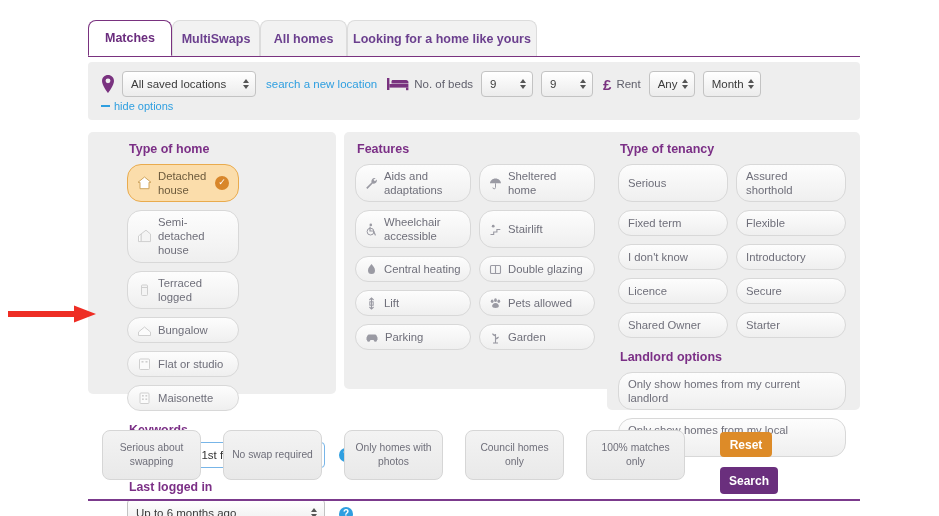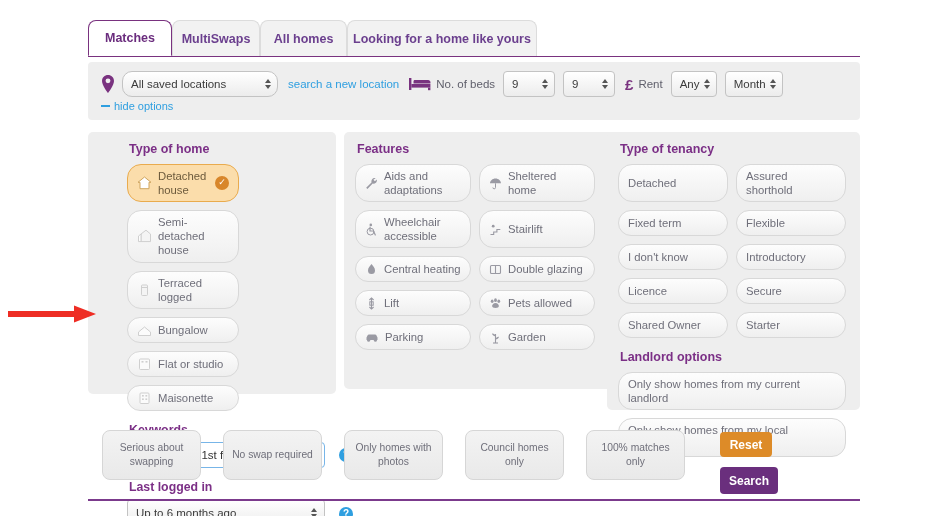--- a/index.html
+++ b/index.html
@@ -324,21 +324,21 @@
 
   <div class="searchbar">
     <div class="sb-row">
 
       <span class="ic-wrap">
         <svg class="pin-icon" viewBox="0 0 14 18">
           <path d="M7 0C3.7 0 1 2.6 1 5.9 1 10.3 7 18 7 18s6-7.7 6-12.1C13 2.6 10.3 0 7 0zm0 8.3a2.4 2.4 0 1 1 0-4.9 2.4 2.4 0 0 1 0 4.9z" fill="#79327f"></path>
         </svg>
       </span>
 
-      <div class="selectbox" style="width:156px;border-radius:10px;">
+      <div class="selectbox" style="width:134px;">
         <span>All saved locations</span>
         <span class="arrows">
             <span class="up"></span>
             <span class="dn"></span>
           </span>
       </div>
 
       <span class="sb-link">search a new location</span>
 
       <span>
@@ -587,21 +587,21 @@
         <span>Garden</span>
       </div>
 
     </div>
   </div>
 
   <div class="panel" id="panel-tenancy">
     <div class="panel-title">Type of tenancy</div>
     <div class="chips">
       <div class="chip ten">
-          <span>Detached</span>
+          <span>Serious</span>
         </div>
       <div class="chip ten">
           <span>Assured shorthold</span>
         </div>
       <div class="chip ten">
           <span>Fixed term</span>
         </div>
       <div class="chip ten">
           <span>Flexible</span>
         </div>

